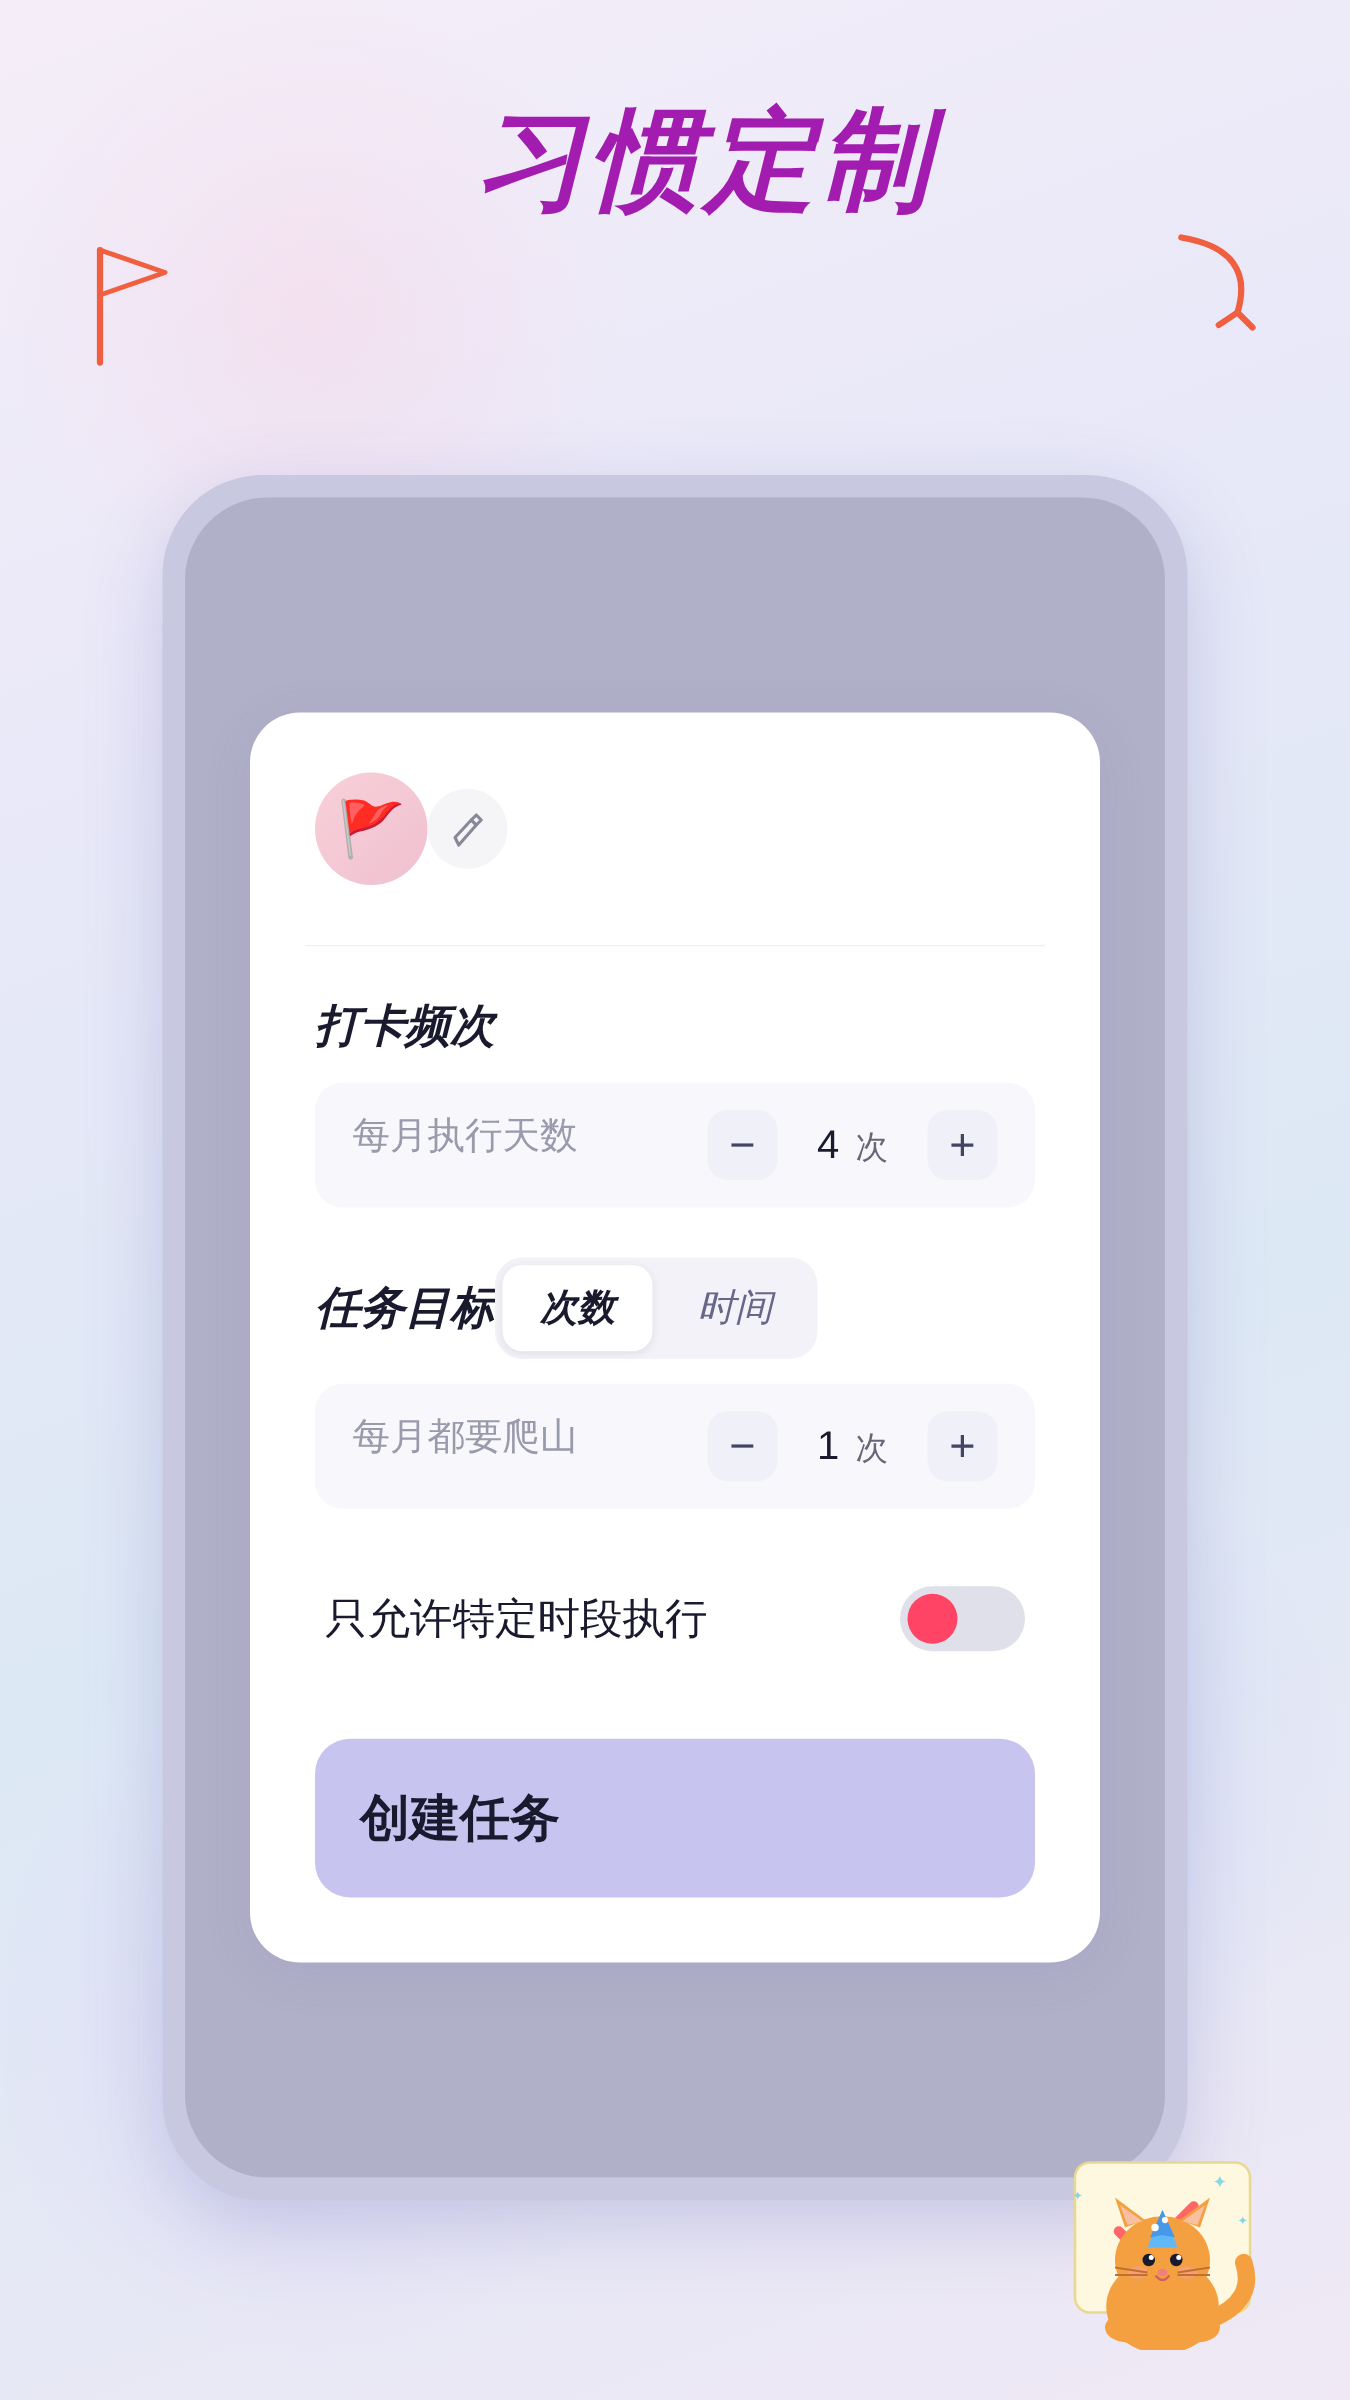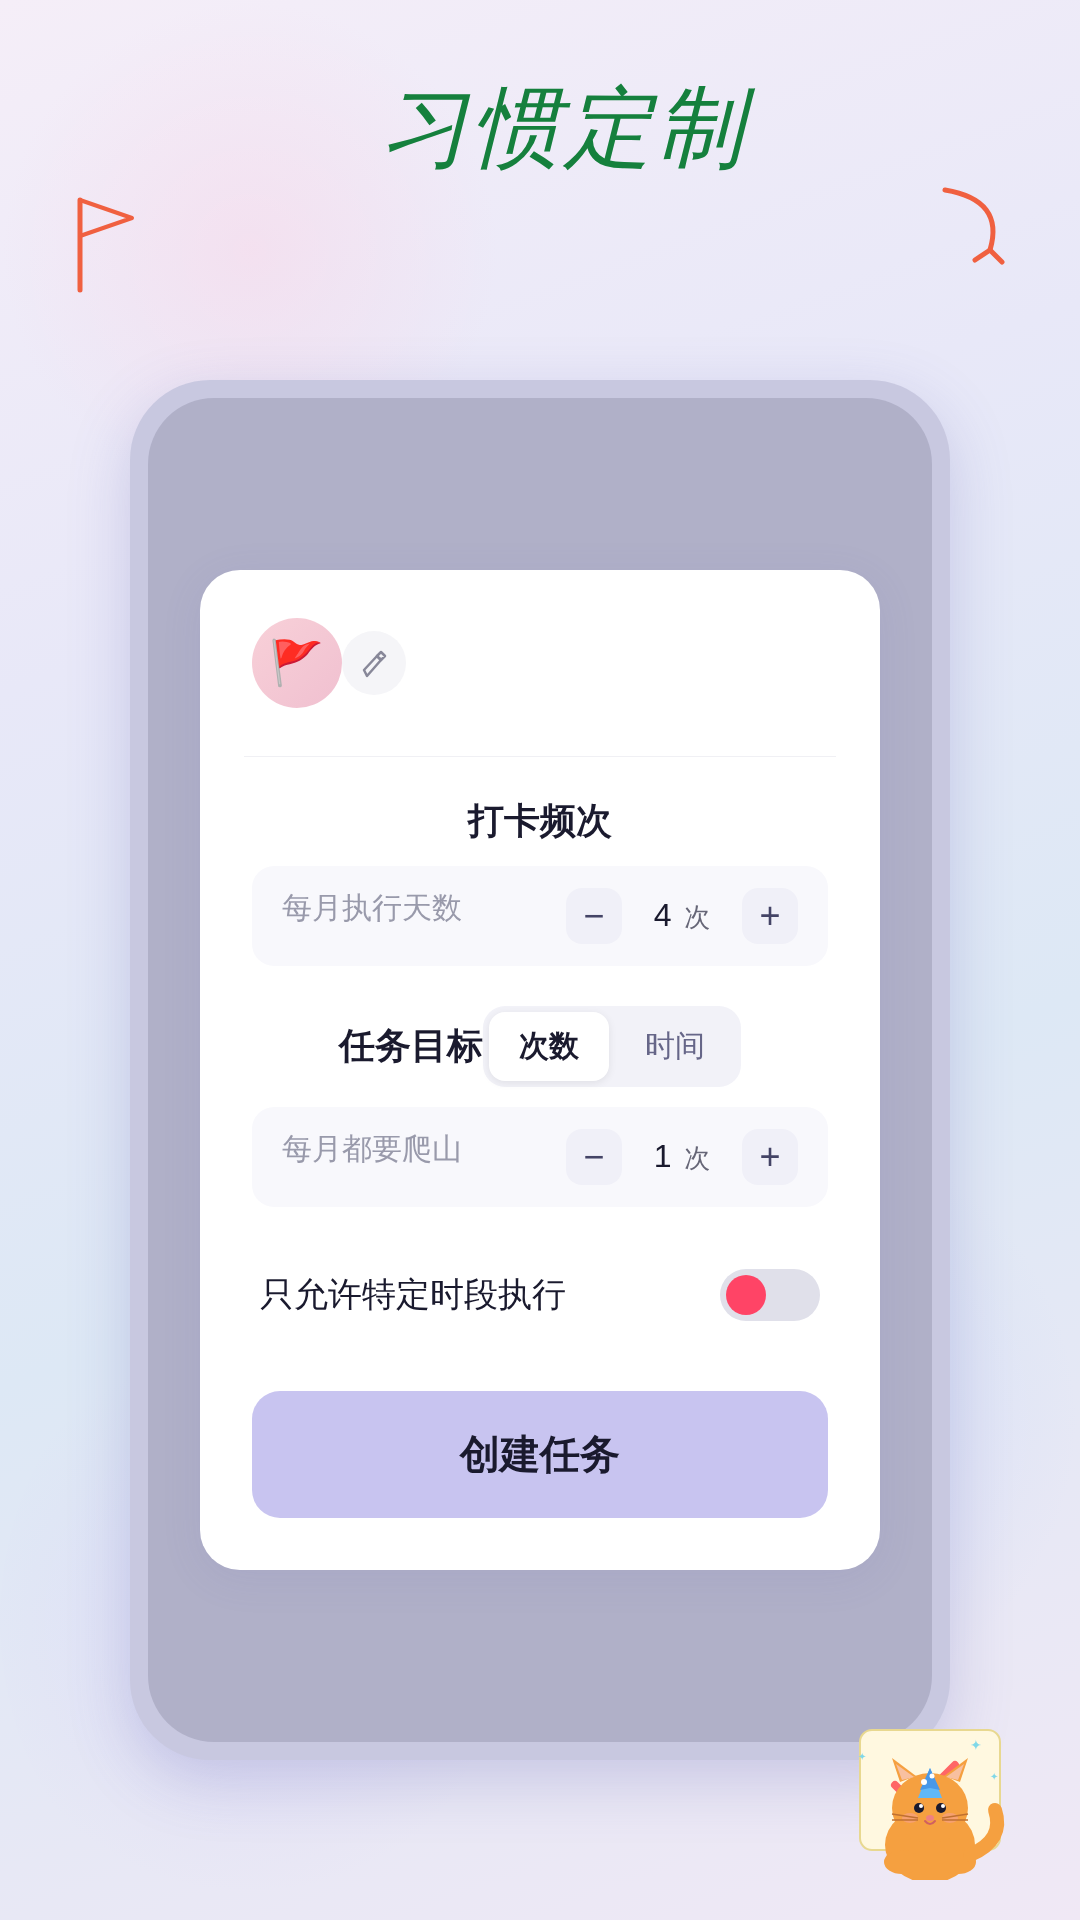--- a/index.html
+++ b/index.html
@@ -40,22 +40,22 @@
     
     .header {
       position: relative;
       text-align: center;
       padding-top: 80px;
       z-index: 10;
     }
 
     .main-title {
       font-size: 88px;
-      font-weight: 400;
-      color: #15803d;
+      font-weight: 700;
+      color: #a21caf;
       letter-spacing: 4px;
       line-height: 1.1;
       font-style: italic;
       margin-left: 48px;
     }
 
     .subtitle {
       font-size: 46px;
       font-weight: 400;
       color: #2a2a4a;
@@ -153,22 +153,23 @@
     }
 
     
     .section {
       margin-bottom: 40px;
     }
 
     .section-row {
       display: flex;
       align-items: center;
-      justify-content: center;
+      justify-content: flex-start;
       margin-bottom: 20px;
+      font-style: italic;
     }
 
     .section-label {
       font-size: 36px;
       font-weight: 700;
       color: #1a1a2e;
     }
 
     
     .tab-group {
@@ -271,21 +272,21 @@
       border-radius: 50%;
       background: #ff4466;
     }
 
     
     .create-btn {
       width: 100%;
       padding: 36px;
       background: #c8c4f0;
       border-radius: 28px;
-      text-align: center;
+      text-align: left;
       font-size: 40px;
       font-weight: 600;
       color: #1a1a2e;
       cursor: pointer;
       border: none;
       outline: none;
     }
 
     
     .cat-mascot {

